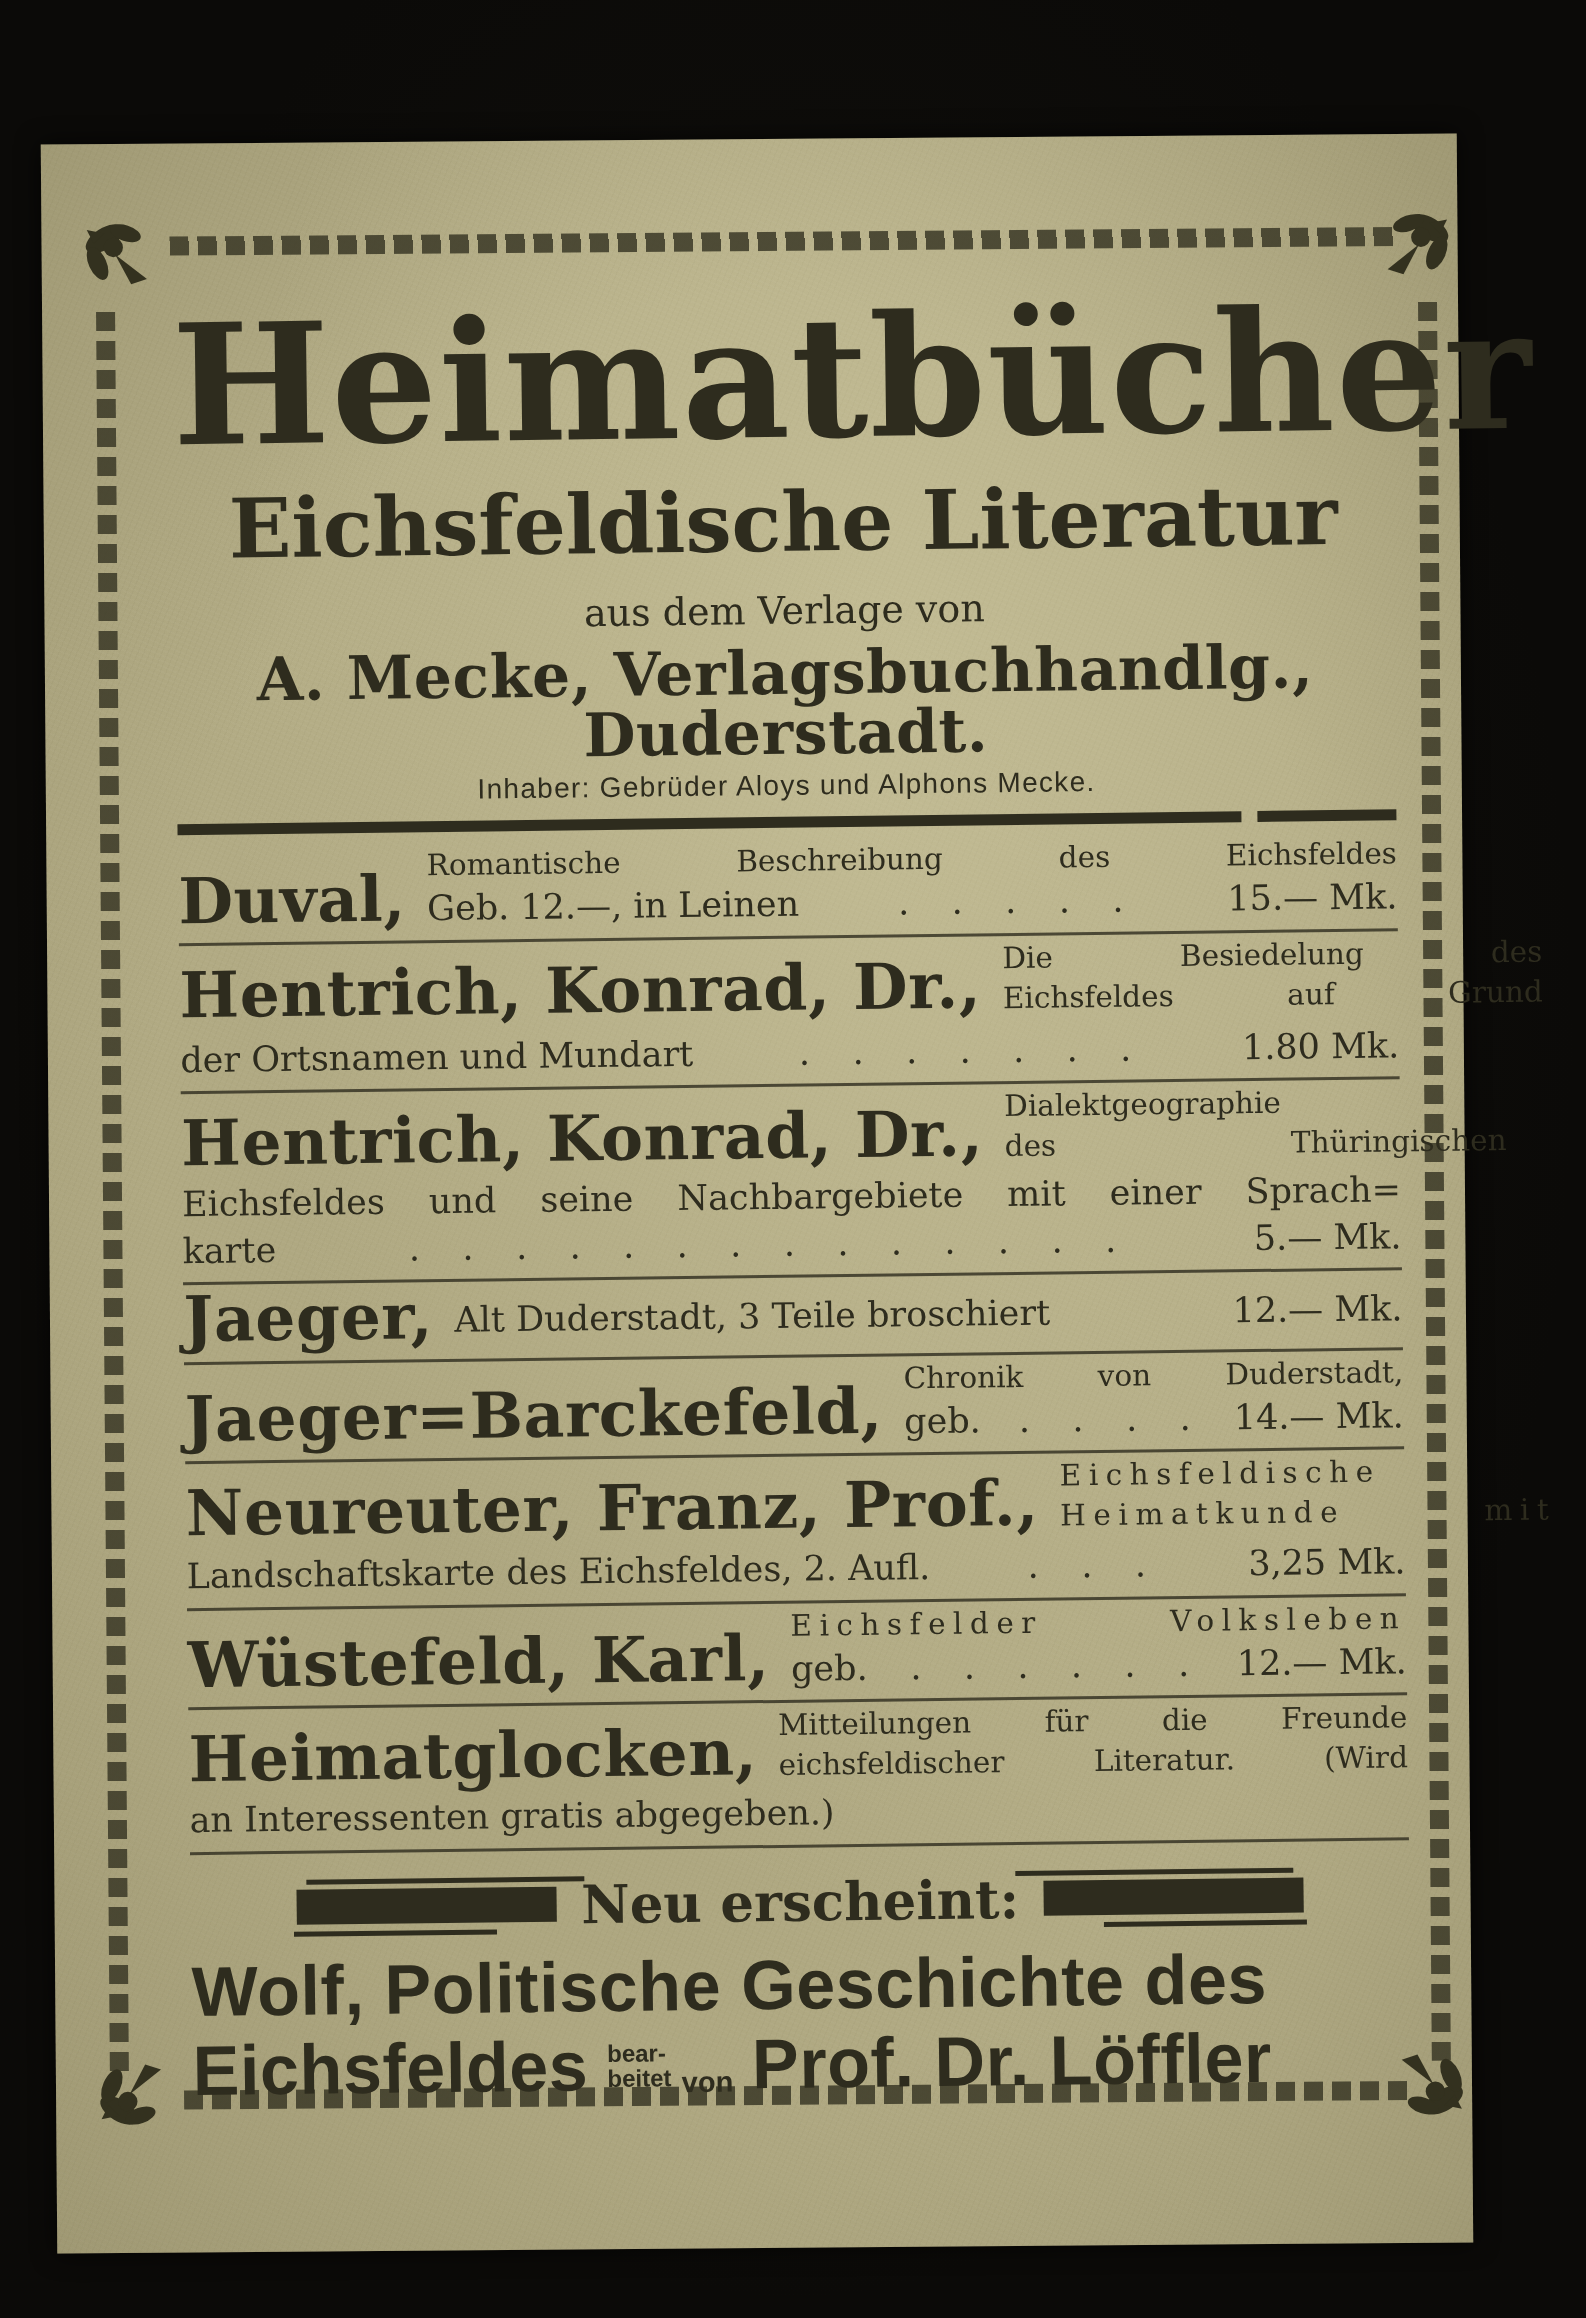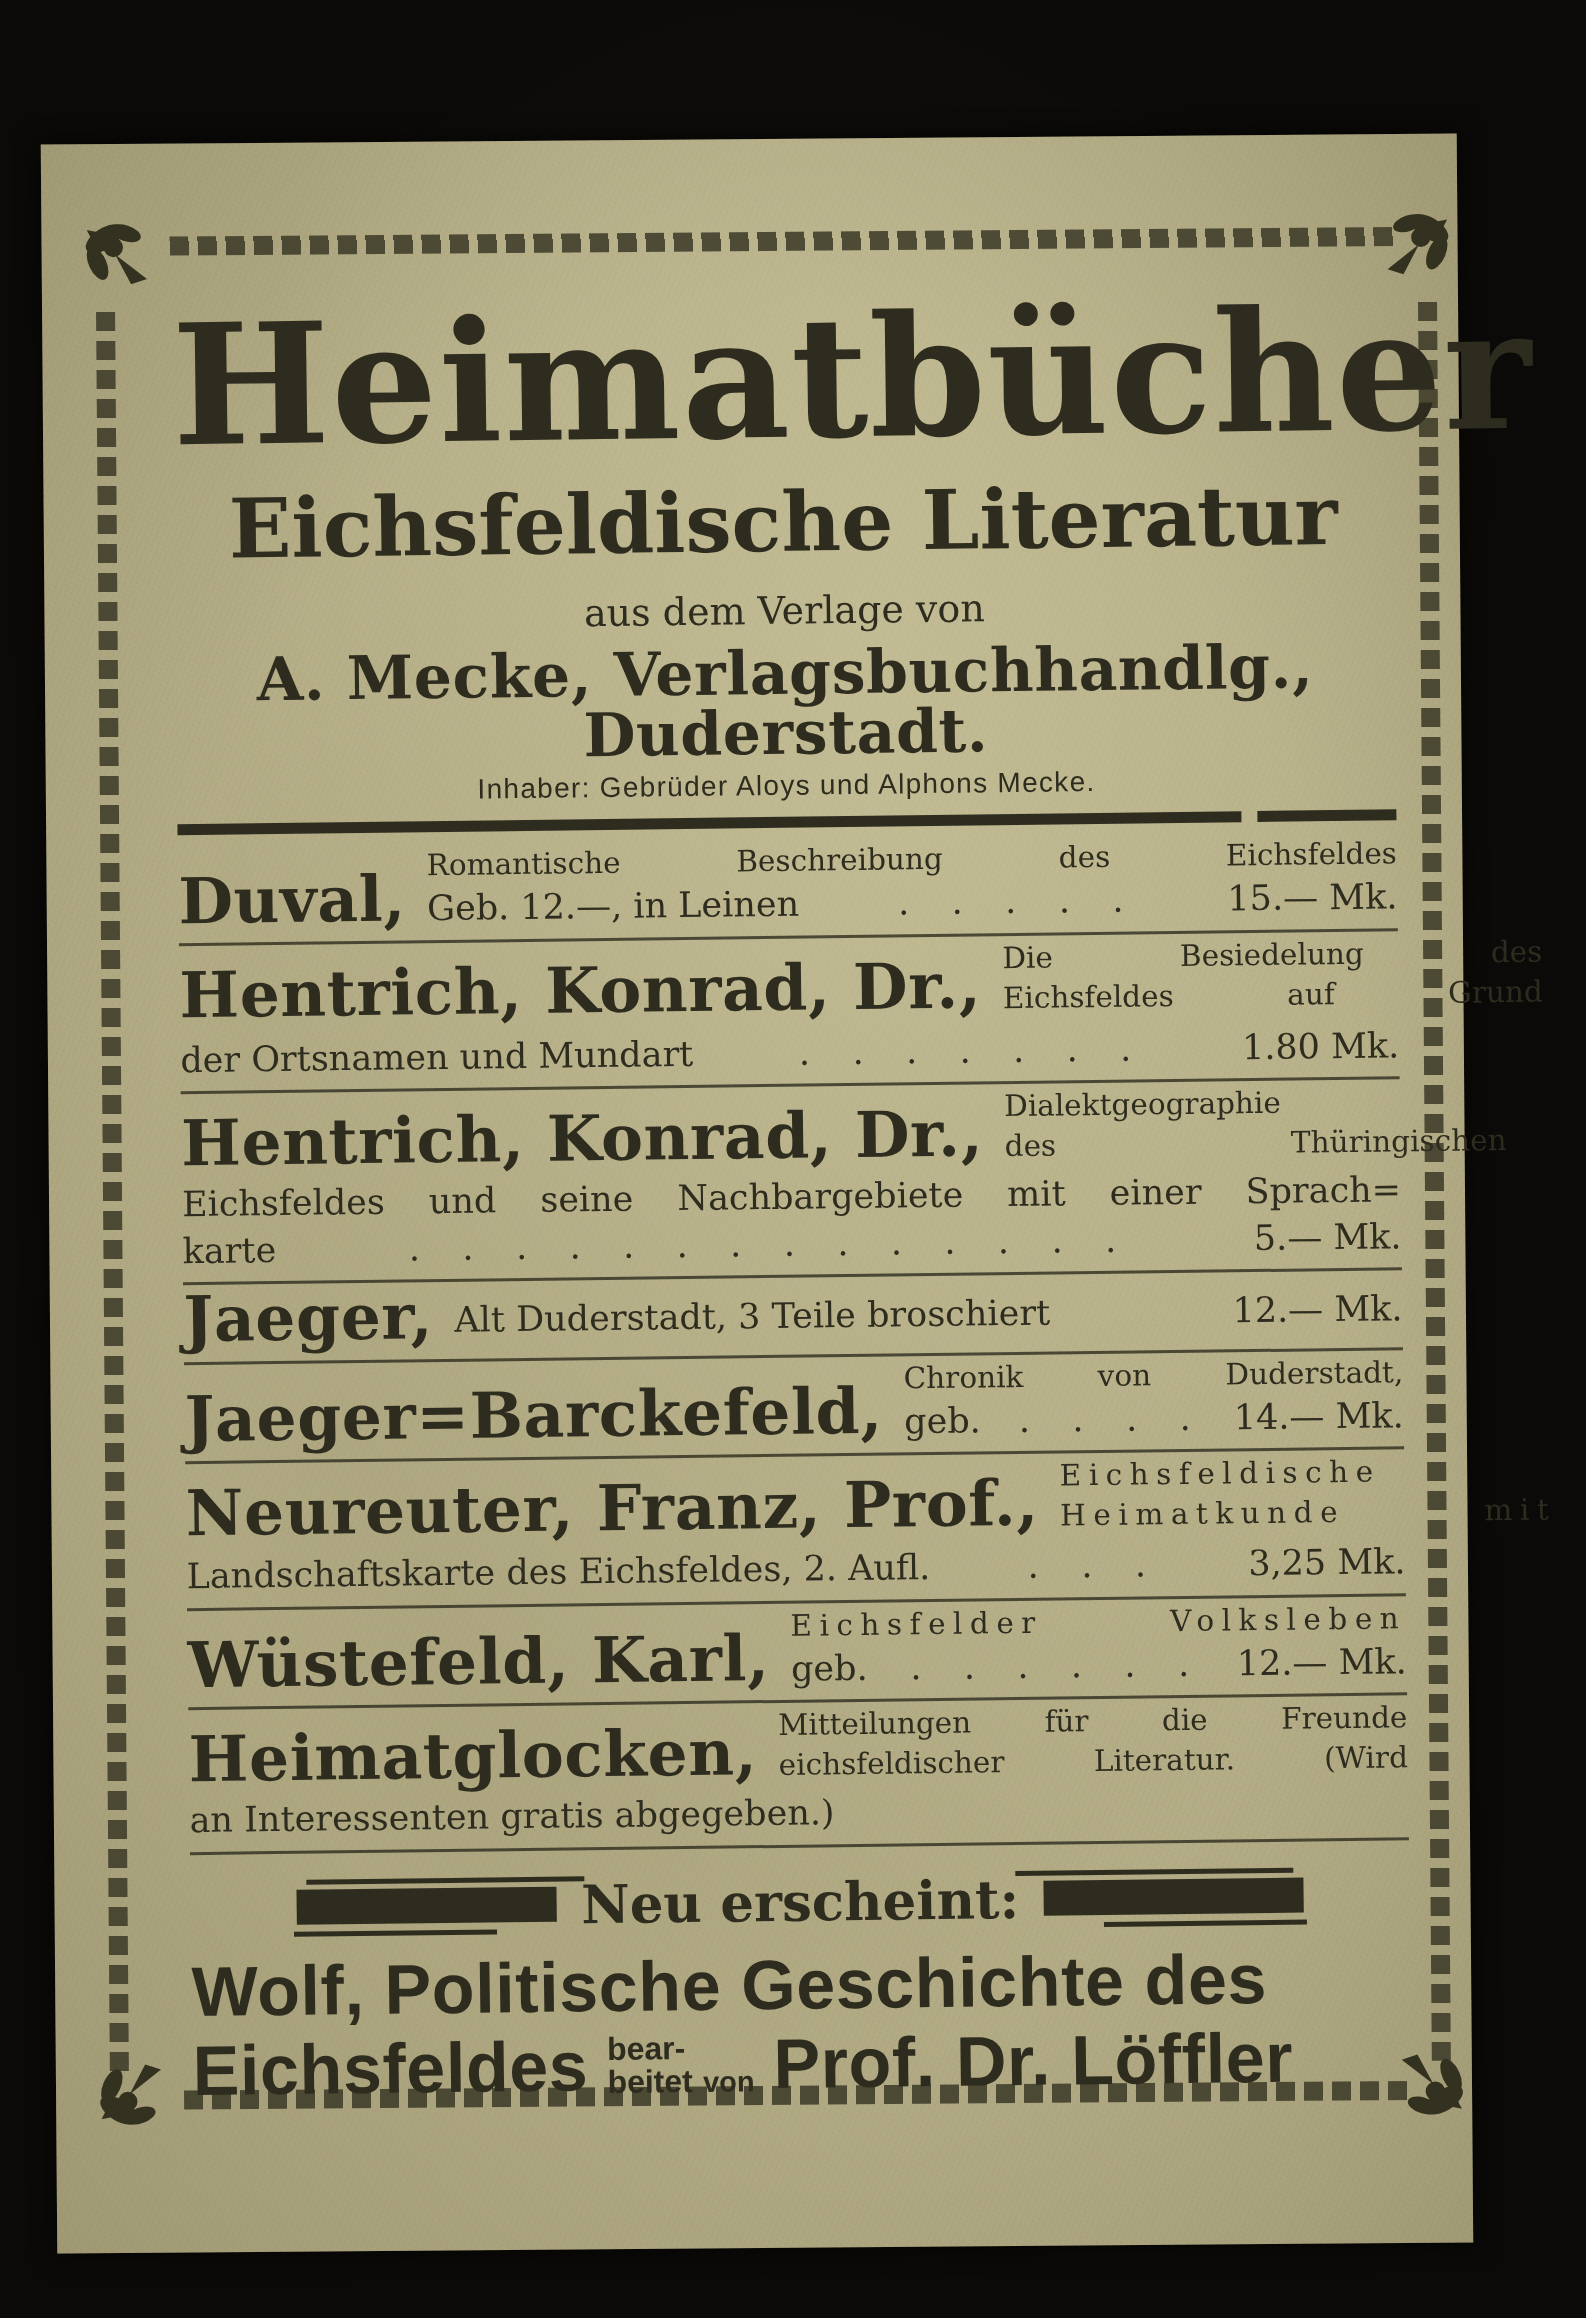--- a/index.html
+++ b/index.html
@@ -90,22 +90,22 @@
   .neu-bar{width:260px;height:35px;background:var(--ink);position:relative;}
   .neu-bar.left-bar::before{content:"";position:absolute;left:10px;right:-28px;top:-10px;height:4.4px;background:var(--ink);}
   .neu-bar.left-bar::after{content:"";position:absolute;left:-2.5px;right:60px;bottom:-11.3px;height:4.4px;background:var(--ink);}
   .neu-bar.right-bar::before{content:"";position:absolute;left:-28px;right:10px;top:-10px;height:4.4px;background:var(--ink);}
   .neu-bar.right-bar::after{content:"";position:absolute;left:60px;right:-2.5px;bottom:-11.3px;height:4.4px;background:var(--ink);}
   .wolf1{font-family:"Liberation Sans", sans-serif;font-weight:bold;font-size:70px;
     line-height:1.05;letter-spacing:0.6px;white-space:nowrap;margin:0 0 6.3px 0;}
   .wolf2{display:flex;align-items:center;gap:19px;}
   .wolf-big{font-family:"Liberation Sans", sans-serif;font-weight:bold;font-size:70px;
     line-height:1.0;letter-spacing:0.6px;white-space:nowrap;}
-  .stack{display:flex;flex-direction:column;align-self:flex-start;margin-top:2px;
-    font-family:"Liberation Sans", sans-serif;font-weight:bold;font-size:32px;line-height:1.05;}
+  .stack{display:flex;flex-direction:column;align-self:flex-start;margin-top:10px;
+    font-family:"Liberation Sans", sans-serif;font-weight:bold;font-size:24px;line-height:1.05;}
   .von{font-family:"Liberation Sans", sans-serif;font-weight:bold;font-size:29px;
     align-self:flex-end;margin:0 0 1.3px -8.8px;}
 </style>
 </head>
 <body>
 
 <div class="paper">
 
   <div class="frame">
     <div class="edge top"></div>

